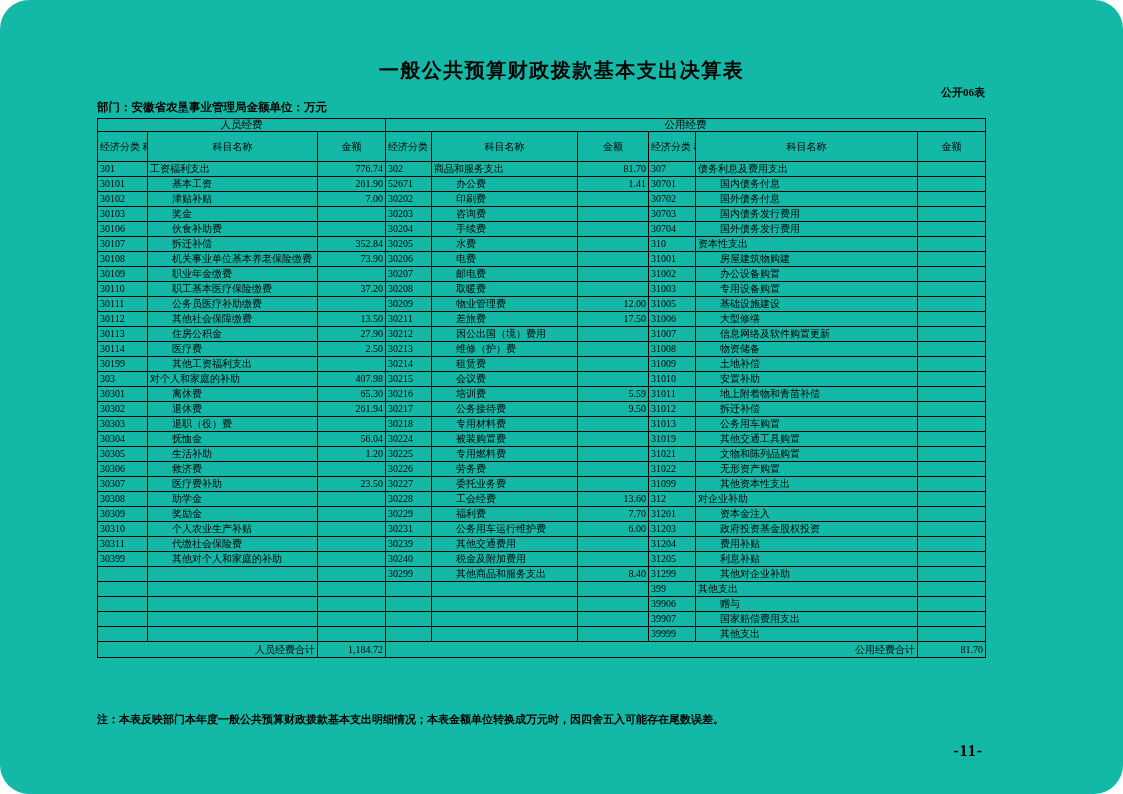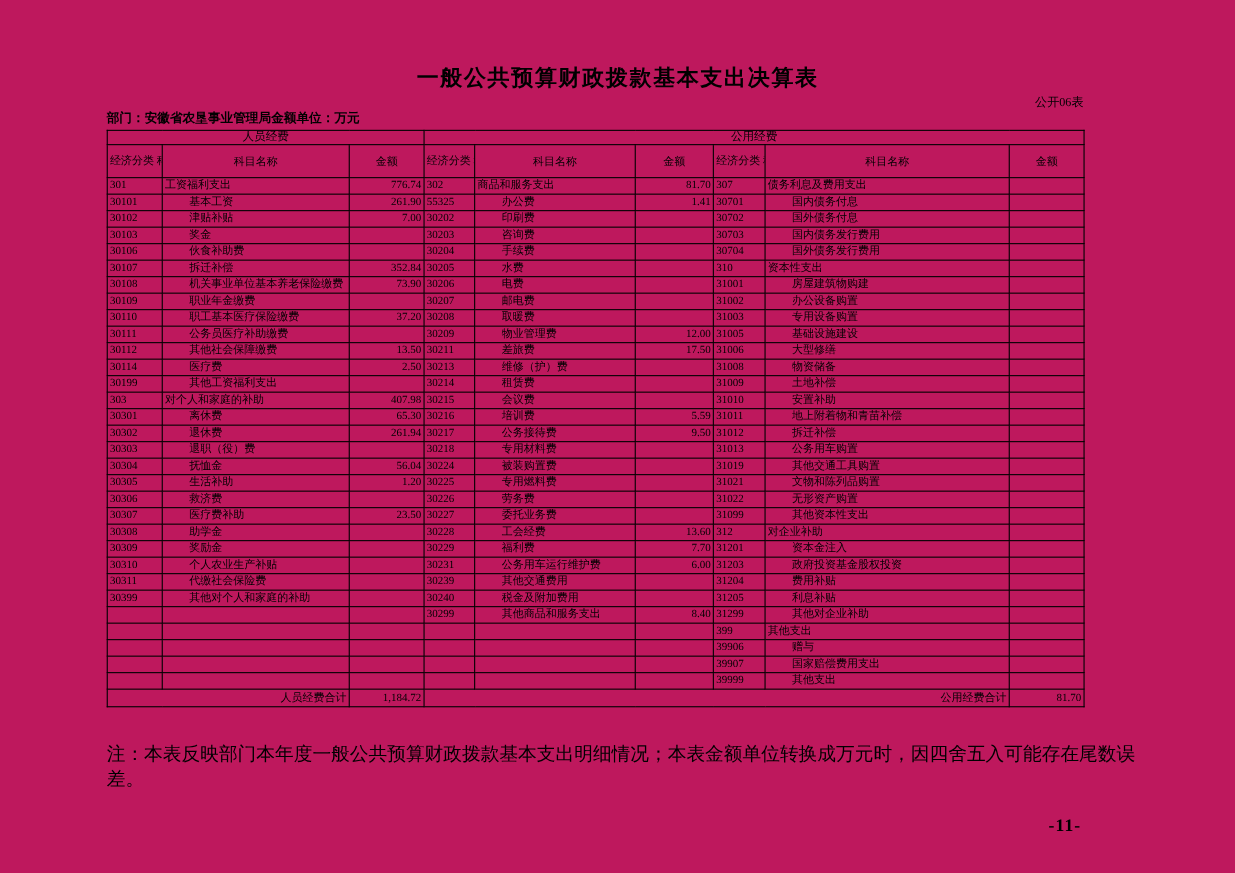--- a/index.html
+++ b/index.html
@@ -4,29 +4,29 @@
 <style>
   * { box-sizing: border-box; margin: 0; padding: 0; }
   html, body { background: #fff; }
   body {
     width: 1123px; height: 794px;
     font-family: "Liberation Serif", serif;
     color: #000;
     position: relative;
     overflow: hidden;
   }
-  .sheet { position: absolute; inset: 0; background: #be185d; }
+  .sheet { position: absolute; inset: 0; background: #14b8a6; border-radius: 29px; }
 
   .title {
     position: absolute; top: 57px; left: 0; width: 100%;
     text-align: center; font-size: 20px; font-weight: bold; letter-spacing: 1.5px;
   }
   .form-no {
     position: absolute; top: 85px; right: 138px;
-    font-size: 11px; font-weight: normal;
+    font-size: 11px; font-weight: bold;
   }
   .meta-row {
     position: absolute; top: 100px; left: 97px; width: 888px;
     display: flex; justify-content: flex-start;
     font-size: 11.5px; font-weight: bold;
   }
 
   table.budget {
     position: absolute; top: 118px; left: 97px; width: 888px;
     border-collapse: collapse; table-layout: fixed;
@@ -44,22 +44,22 @@
   th.code-h { white-space: pre-line; line-height: 12px; }
   tbody td { height: 14px; line-height: 14px; }
   td.code { text-align: left; }
   td.name { text-align: left; }
   td.name.indent { padding-left: 24px; }
   td.amt { text-align: right; padding-right: 3px; }
   tfoot td { height: 15px; line-height: 15px; }
   td.total-label { text-align: right; }
 
   .note {
-    position: absolute; top: 674px; left: 97px; width: 940px;
-    font-size: 17px; font-weight: normal;
+    position: absolute; top: 712px; left: 97px; width: 940px;
+    font-size: 11px; font-weight: bold;
   }
   .page-no {
     position: absolute; top: 742px; right: 140px;
     font-size: 16px; letter-spacing: 1px; font-weight: bold;
   }
 </style>
 </head>
 <body>
 
 <div class="sheet">
@@ -114,21 +114,21 @@
           <td class="name">商品和服务支出</td>
           <td class="amt">81.70</td>
           <td class="code">307</td>
           <td class="name">债务利息及费用支出</td>
           <td class="amt"></td>
         </tr>
         <tr>
           <td class="code">30101</td>
           <td class="name indent">基本工资</td>
           <td class="amt">261.90</td>
-          <td class="code">55325</td>
+          <td class="code">52671</td>
           <td class="name indent">办公费</td>
           <td class="amt">1.41</td>
           <td class="code">30701</td>
           <td class="name indent">国内债务付息</td>
           <td class="amt"></td>
         </tr>
         <tr>
           <td class="code">30102</td>
           <td class="name indent">津贴补贴</td>
           <td class="amt">7.00</td>
@@ -218,20 +218,31 @@
         </tr>
         <tr>
           <td class="code">30112</td>
           <td class="name indent">其他社会保障缴费</td>
           <td class="amt">13.50</td>
           <td class="code">30211</td>
           <td class="name indent">差旅费</td>
           <td class="amt">17.50</td>
           <td class="code">31006</td>
           <td class="name indent">大型修缮</td>
+          <td class="amt"></td>
+        </tr>
+        <tr>
+          <td class="code">30113</td>
+          <td class="name indent">住房公积金</td>
+          <td class="amt">27.90</td>
+          <td class="code">30212</td>
+          <td class="name indent">因公出国（境）费用</td>
+          <td class="amt"></td>
+          <td class="code">31007</td>
+          <td class="name indent">信息网络及软件购置更新</td>
           <td class="amt"></td>
         </tr>
         <tr>
           <td class="code">30114</td>
           <td class="name indent">医疗费</td>
           <td class="amt">2.50</td>
           <td class="code">30213</td>
           <td class="name indent">维修（护）费</td>
           <td class="amt"></td>
           <td class="code">31008</td>

